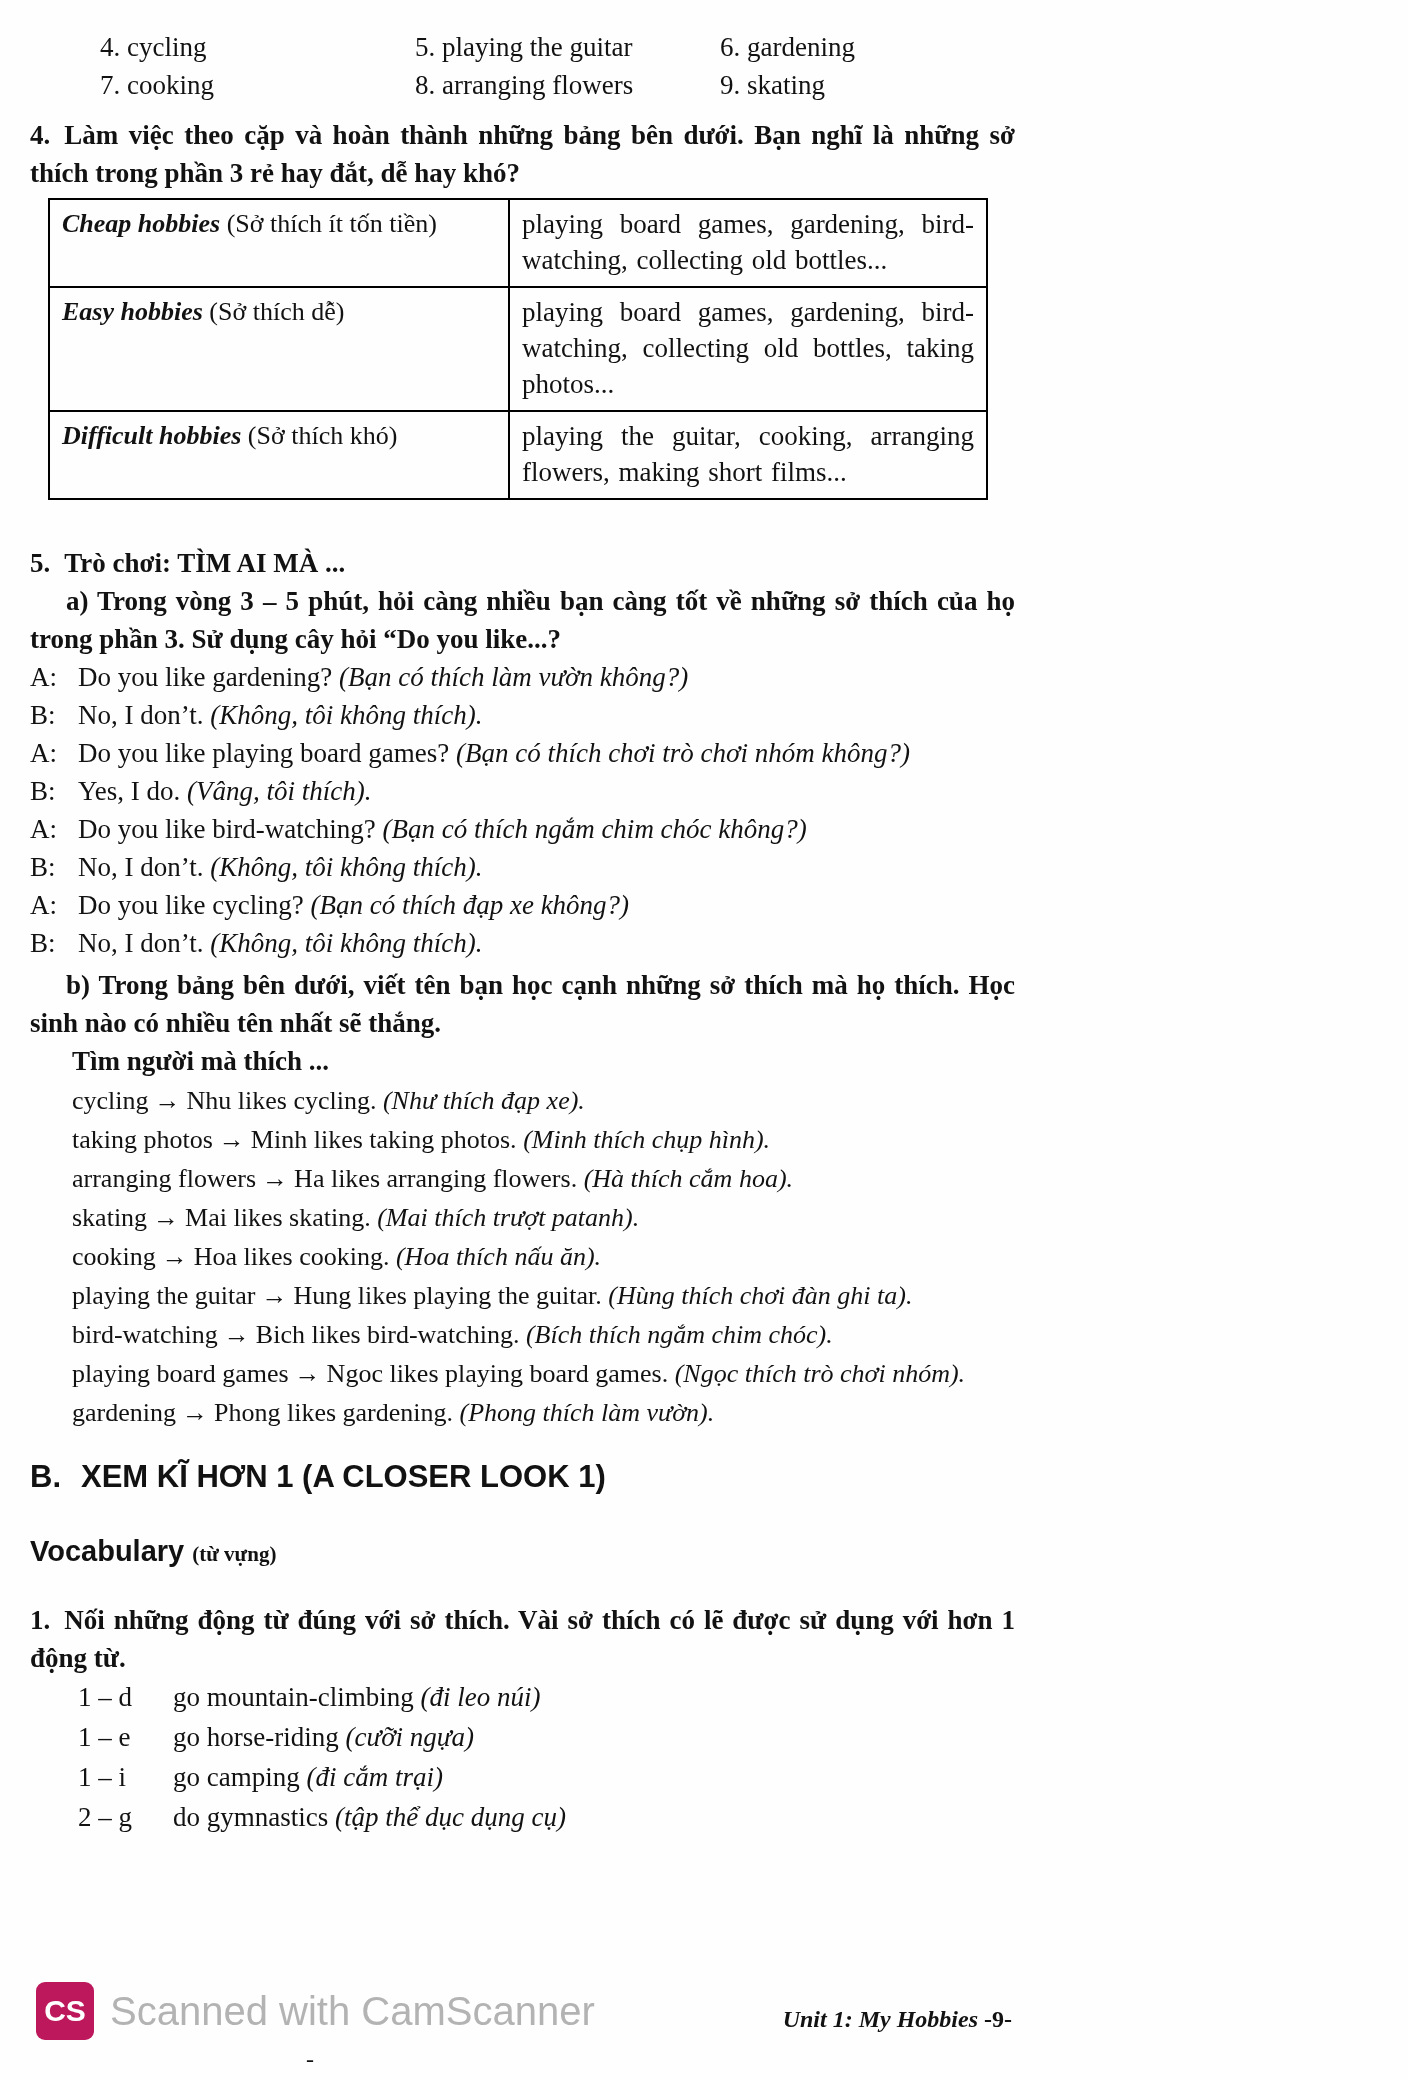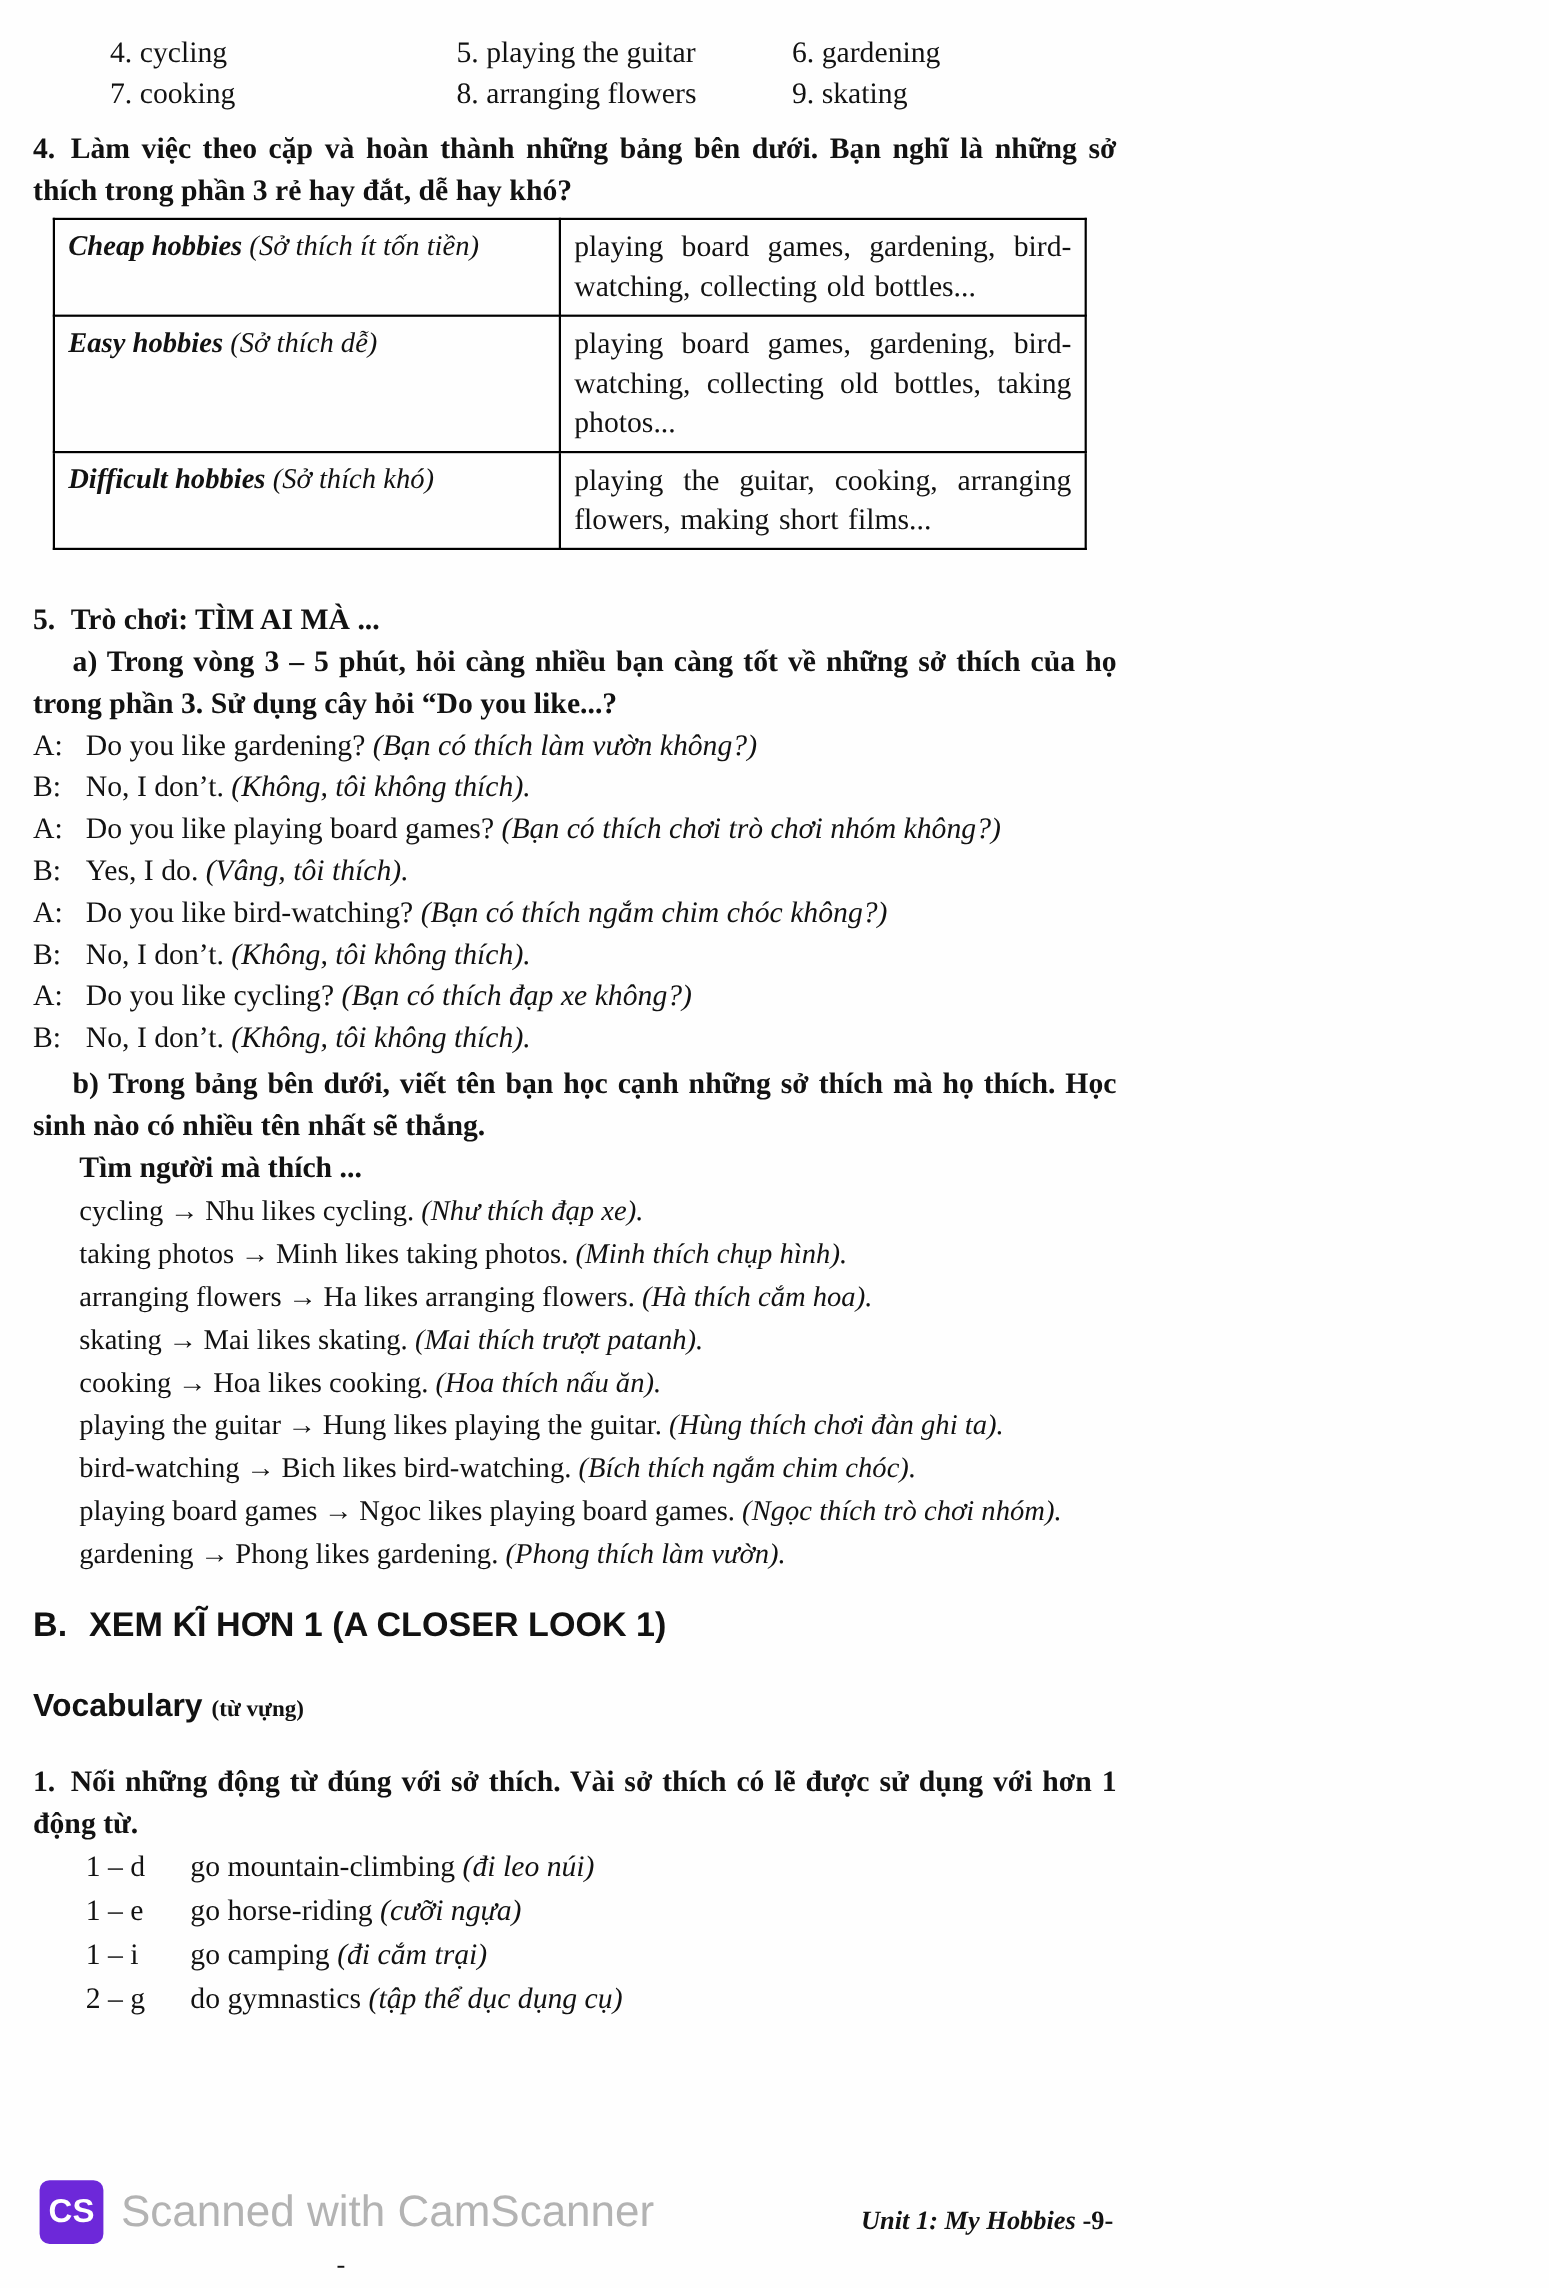--- a/index.html
+++ b/index.html
@@ -23,21 +23,21 @@
 
   .num { margin-right:14px; }
 
   .h4 { font-weight:bold; text-align:justify; margin-top:12px; }
 
   
   table.hobby-table { border-collapse:collapse; table-layout:fixed; width:940px; margin:6px 0 0 18px; line-height:36px; }
   table.hobby-table td { border:2px solid #000; vertical-align:top; padding:6px 12px 8px 12px; }
   td.lbl { width:460px; padding-left:18px; font-size:26px; }
   .lbl-en { font-weight:bold; font-style:italic; }
-  .lbl-vi { font-style:italic; }
+  .lbl-vi { }
   td.val { text-align:justify; word-spacing:2px; }
 
   .h5 { font-weight:bold; margin-top:44px; }
   .p-a, .p-b { font-weight:bold; text-align:justify; text-indent:36px; }
   .p-b { margin-top:4px; }
 
   .dlg { white-space:nowrap; }
   .spk { display:inline-block; width:48px; }
   .it { font-style:italic; }
 
@@ -56,21 +56,21 @@
   }
   .vocab .vi-part { font-family:"Liberation Serif","DejaVu Serif",serif; font-size:21px; font-weight:bold; }
   .task1 { font-weight:bold; text-align:justify; margin-top:28px; }
 
   .match-line { margin-left:48px; line-height:40px; }
   .pair { display:inline-block; width:95px; }
 
   
   .watermark { position:absolute; left:36px; top:1982px; display:flex; align-items:center; gap:16px; }
   .cs-logo {
-    width:58px; height:58px; background:#6d28d9; border-radius:9px;
+    width:58px; height:58px; background:#be185d; border-radius:9px;
     color:#ffffff; font-family:"Liberation Sans","DejaVu Sans",sans-serif;
     font-weight:bold; font-size:30px; display:flex; align-items:center; justify-content:center;
   }
   .wm-text {
     color:#b3b3b3; font-family:"Liberation Sans","DejaVu Sans",sans-serif;
     font-size:40px; line-height:58px;
   }
   .unit-label { position:absolute; right:396px; top:2004px; font-size:24px; font-weight:bold; line-height:30px; }
   .unit-name { font-style:italic; }
   .page-dash { position:absolute; left:306px; top:2040px; font-size:24px; }

